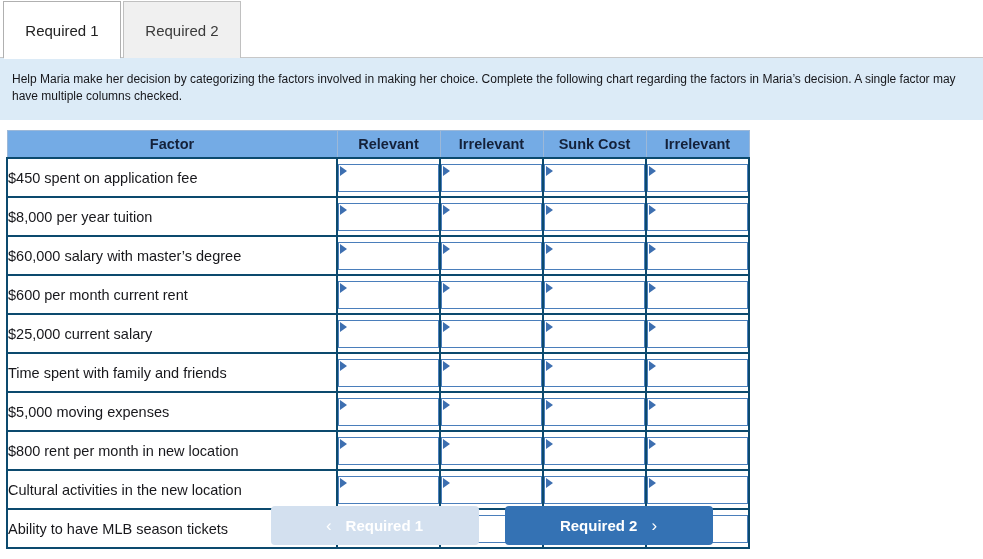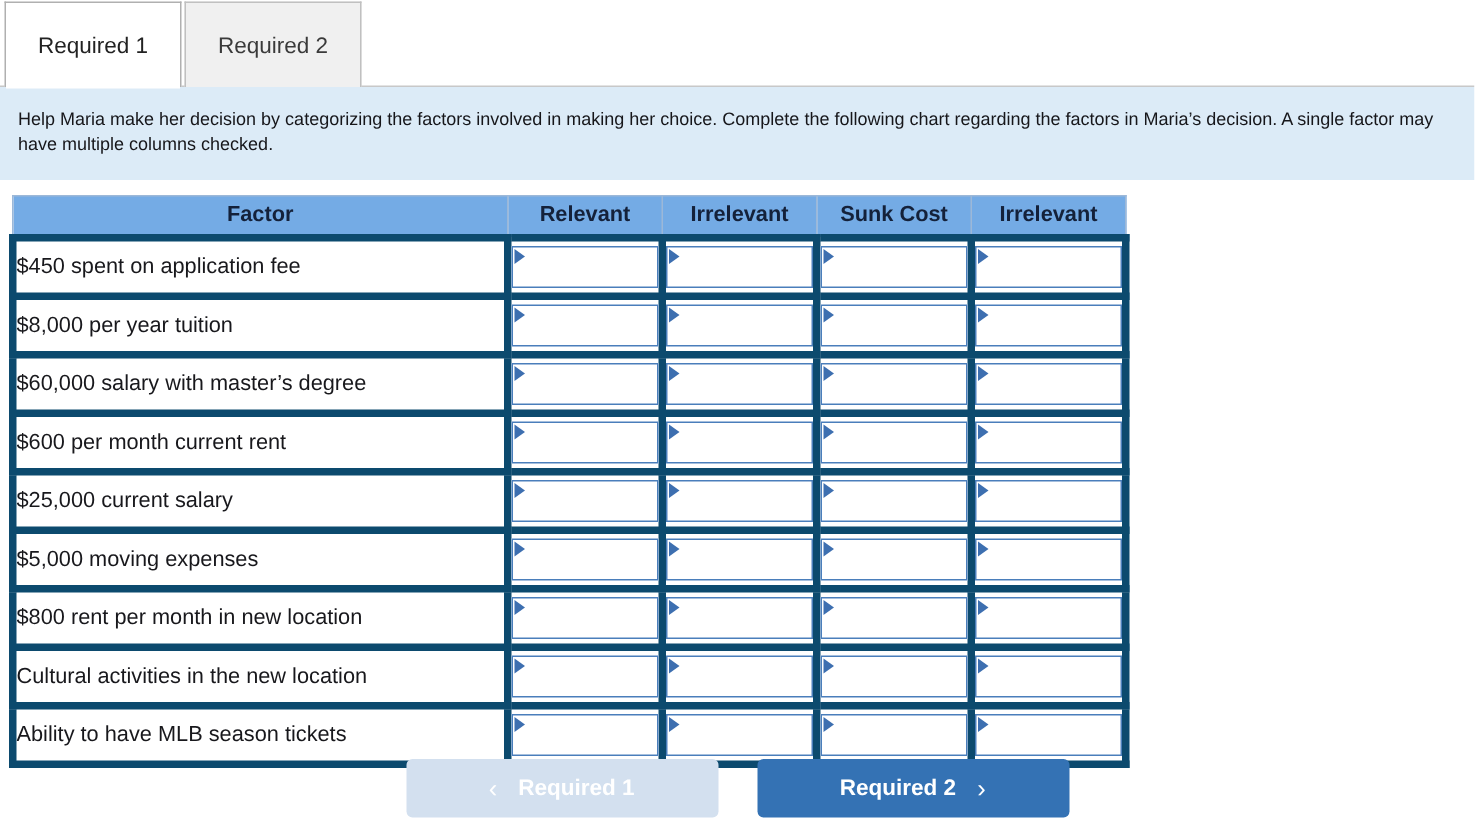--- a/index.html
+++ b/index.html
@@ -103,21 +103,21 @@
     height: 28px;
     padding: 0 4px;
     text-align: center;
     border: 1px solid #9cb8d8;
     box-sizing: border-box;
     white-space: nowrap;
   }
   table.chart tbody td {
     height: 39px;
     padding: 0;
-    border: 5px solid #0c4a6e;
+    border: 2px solid #0c4a6e;
     box-sizing: border-box;
     vertical-align: middle;
   }
   td.factor-cell {
     padding: 0 4px 0 5px;
     font-size: 14.5px;
     color: #18181c;
     white-space: nowrap;
     overflow: hidden;
   }
@@ -330,20 +330,43 @@
               <span class="marker"></span>
             </div>
           </td>
           <td class="opt-cell">
             <div class="dropcell">
               <span class="marker"></span>
             </div>
           </td>
         </tr>
         <tr>
+          <td class="factor-cell">Time spent with family and friends</td>
+          <td class="opt-cell">
+            <div class="dropcell">
+              <span class="marker"></span>
+            </div>
+          </td>
+          <td class="opt-cell">
+            <div class="dropcell">
+              <span class="marker"></span>
+            </div>
+          </td>
+          <td class="opt-cell">
+            <div class="dropcell">
+              <span class="marker"></span>
+            </div>
+          </td>
+          <td class="opt-cell">
+            <div class="dropcell">
+              <span class="marker"></span>
+            </div>
+          </td>
+        </tr>
+        <tr>
           <td class="factor-cell">$5,000 moving expenses</td>
           <td class="opt-cell">
             <div class="dropcell">
               <span class="marker"></span>
             </div>
           </td>
           <td class="opt-cell">
             <div class="dropcell">
               <span class="marker"></span>
             </div>

